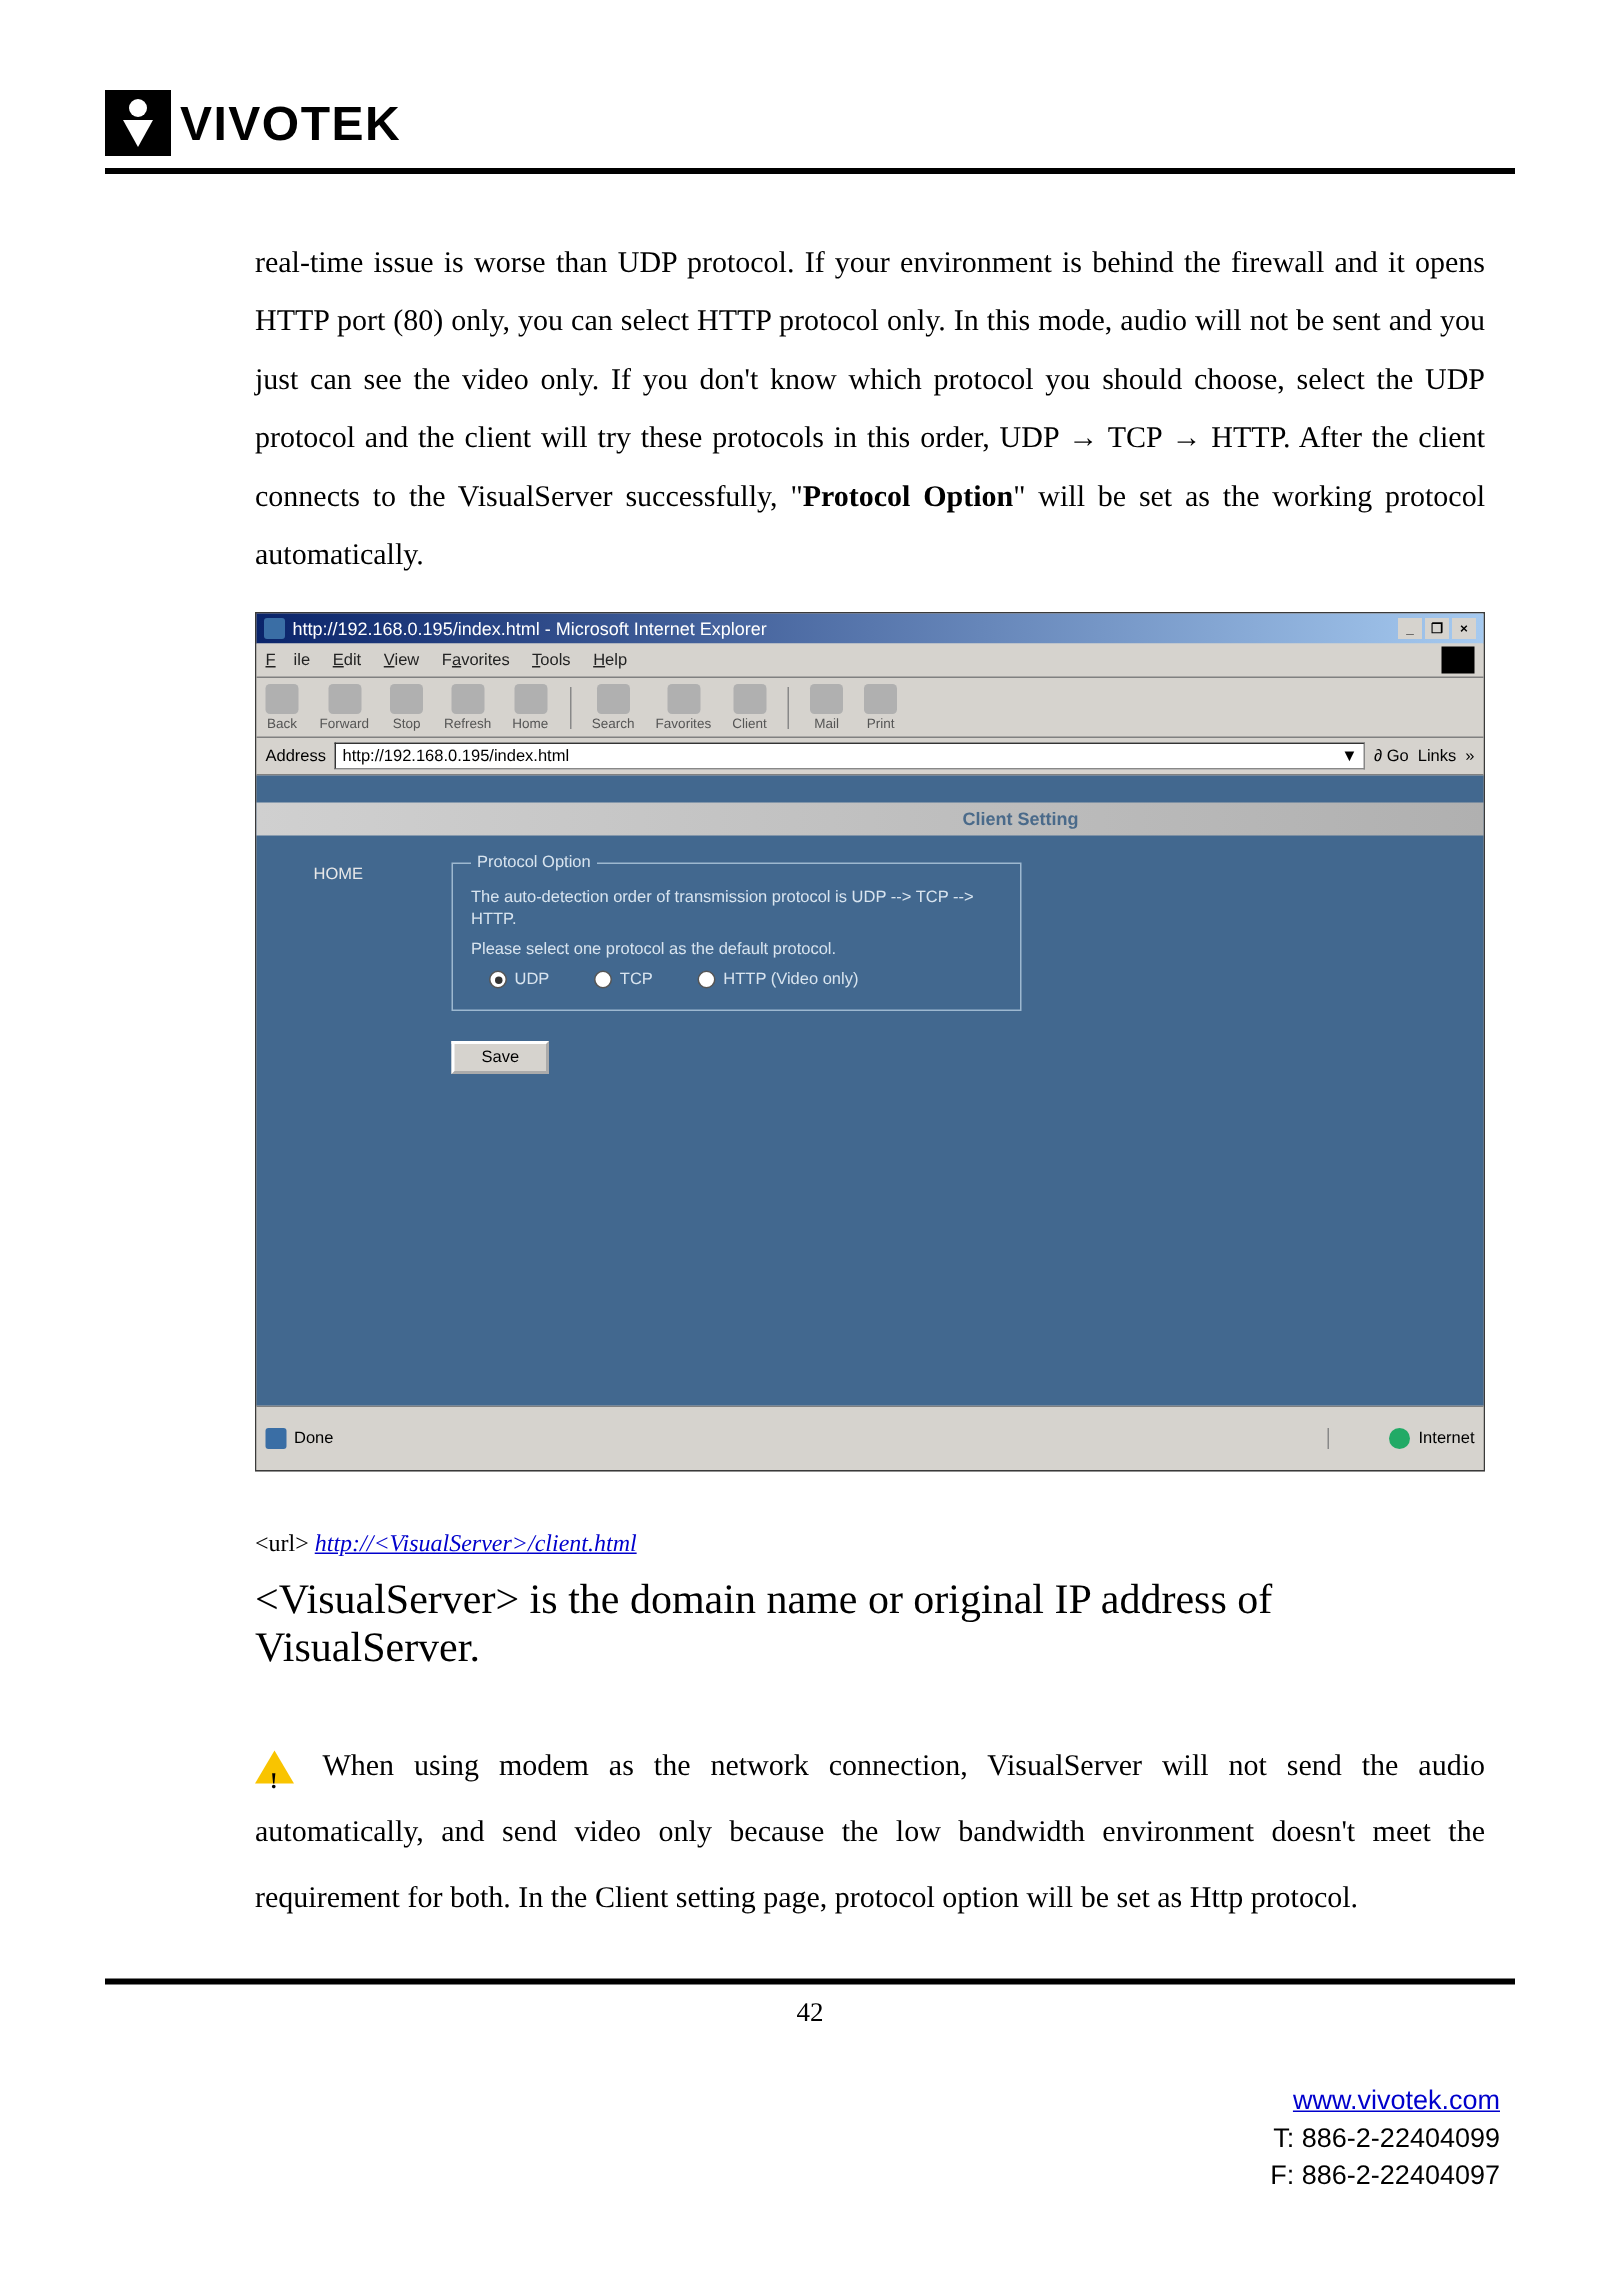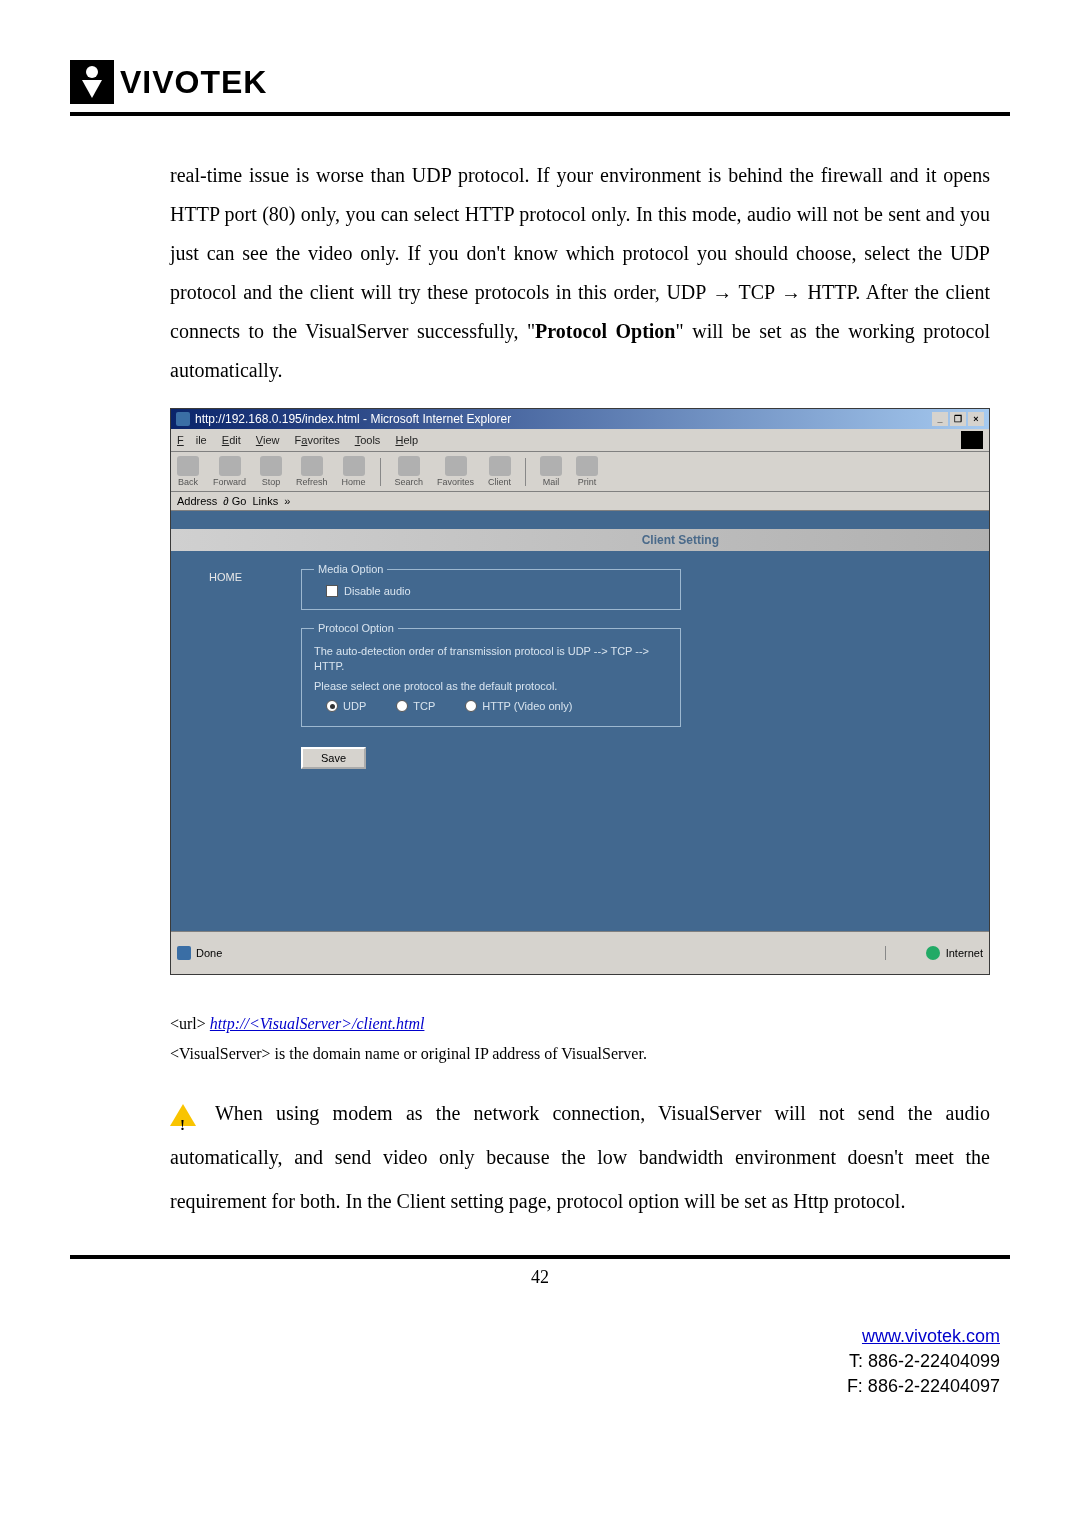--- a/index.html
+++ b/index.html
@@ -43,21 +43,21 @@
   .radio { display: flex; align-items: center; gap: 5px; }
   .radio-dot { width: 12px; height: 12px; border-radius: 50%; background: #fff; border: 1px solid #555; display: flex; align-items: center; justify-content: center; }
   .radio-dot.sel::after { content: ""; width: 5px; height: 5px; border-radius: 50%; background: #333; }
   .save-btn { margin-top: 8px; padding: 3px 18px; background: #d6d3ce; border: 2px outset #fff; font-size: 11px; }
   .ie-status { display: flex; align-items: center; justify-content: space-between; background: #d6d3ce; border-top: 1px solid #808080; padding: 14px 6px; font-size: 11px; }
   .status-left { display: flex; align-items: center; gap: 5px; }
   .ie-globe { width: 14px; height: 14px; background: #2a6; border-radius: 50%; }
   .status-right { display: flex; align-items: center; gap: 6px; border-left: 1px solid #888; padding-left: 40px; }
   .url-line { padding: 0 20px 0 100px; font-size: 16px; margin-bottom: 12px; }
   .url-link { color: #0000cc; font-style: italic; text-decoration: underline; }
-  .desc-line { padding: 0 20px 0 100px; font-size: 16px; margin-bottom: 28px; }
+  .desc-line { padding: 0 20px 0 100px; font-size: 28px; margin-bottom: 40px; }
   .warn-block { padding: 0 20px 0 100px; font-size: 20px; line-height: 2.2; text-align: justify; }
   .warn-icon { display: inline-block; width: 0; height: 0; border-left: 13px solid transparent; border-right: 13px solid transparent; border-bottom: 22px solid #f9c400; position: relative; vertical-align: middle; margin-right: 6px; }
   .warn-icon::after { content: "!"; position: absolute; left: -3px; top: 5px; font-size: 15px; font-weight: bold; color: #000; font-style: normal; }
   .hr-bottom { border: none; border-top: 4px solid #000; margin: 2px 70px 8px 70px; }
   .page-num { text-align: center; font-size: 18px; margin-bottom: 36px; }
   .footer { text-align: right; padding: 0 80px 40px 0; font-family: Arial, sans-serif; font-size: 18px; line-height: 1.4; }
   .footer a { color: #0000cc; text-decoration: underline; }
 </style>
 </head>
 <body>
@@ -136,35 +136,32 @@
             <div class="tb-icon"></div>
             <span>Mail</span>
           </div>
         <div class="tb-item">
             <div class="tb-icon"></div>
             <span>Print</span>
           </div>
       </div>
       <div class="ie-addr">
         <span>Address</span>
+        <div class="ie-addr-input">
+          <span>http://192.168.0.195/index.html</span>
+            <span>▼</span>
+        </div>
         <div class="ie-go">∂<span>Go</span></div>
         <span>Links</span>
           <span>»</span>
       </div>
       <div class="ie-content">
         <div class="banner">Client Setting</div>
         <div class="home-link">HOME</div>
         <div class="panel">
-          <fieldset>
-            <legend>Media Option</legend>
-            <div class="chk">
-              <div class="chk-box"></div>
-              <span>Disable audio</span>
-            </div>
-          </fieldset>
           <fieldset>
             <legend>Protocol Option</legend>
             <div class="proto-text">The auto-detection order of transmission protocol is UDP --&gt; TCP --&gt; HTTP.</div>
             <div class="proto-text">Please select one protocol as the default protocol.</div>
             <div class="radio-row">
               <div class="radio">
                   <div class="radio-dot sel"></div>
                   <span>UDP</span>
                 </div>
               <div class="radio">

